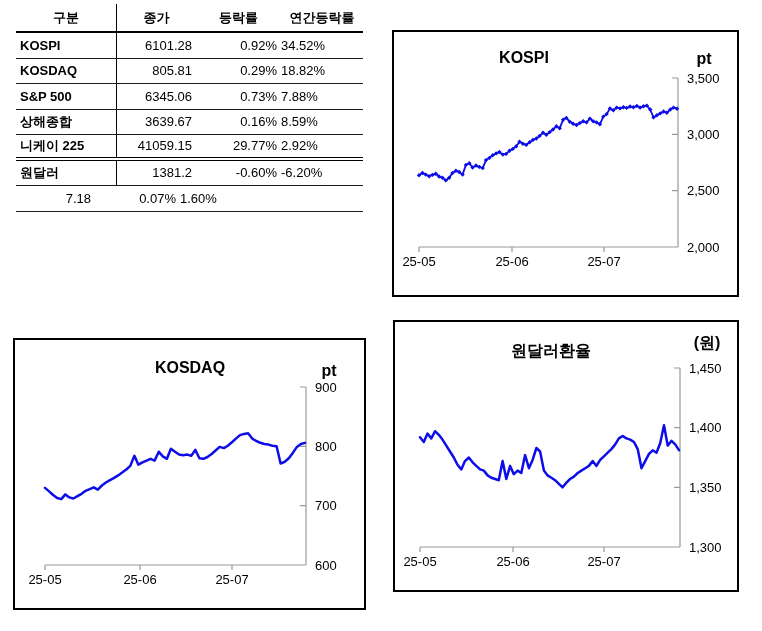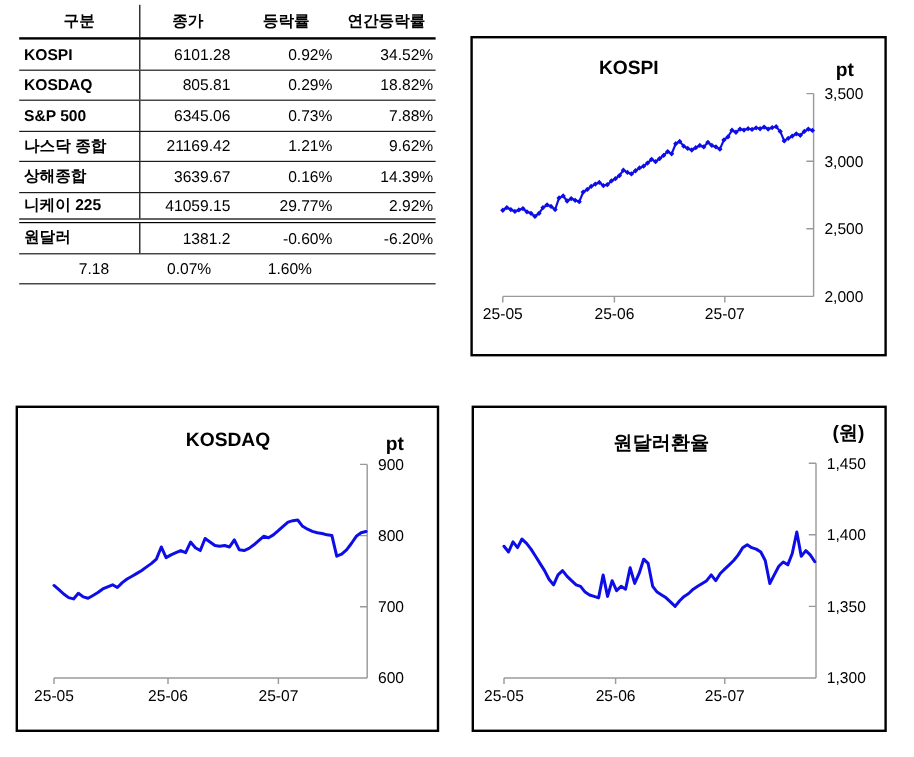--- a/index.html
+++ b/index.html
@@ -9,30 +9,30 @@
   
   .mtable{position:absolute;left:16px;top:4px;width:347px;}
   .trow{display:flex;align-items:center;height:25.5px;border-bottom:1px solid #1c1c1c;box-sizing:border-box;}
   .trow.thead{height:29px;border-bottom:2px solid #000;}
   .trow.dbl{border-bottom:4px double #000;}
   .trow.last{border-bottom:3px solid #000;}
   .c{box-sizing:border-box;font-size:13px;white-space:nowrap;overflow:visible;}
   .c1{width:101px;border-right:1px solid #000;text-align:left;padding-left:4px;font-weight:bold;align-self:stretch;display:flex;align-items:center;}
   .c2{width:79px;text-align:right;padding-right:4px;}
   .c3{width:85px;text-align:right;padding-right:4px;}
-  .c4{width:82px;text-align:right;padding-right:2px;}
+  .c4{width:82px;text-align:left;padding-right:2px;}
   .thead .c{font-weight:bold;}
   .thead .c1{justify-content:center;padding-left:0;}
   .thead .c2,.thead .c3,.thead .c4{text-align:center;padding-right:0;}
 
   
   .chartbox{position:absolute;border:2px solid #000;background:#fff;box-sizing:border-box;}
   #box-kospi {left:392px;top:30px;width:347px;height:267px;}
   #box-kosdaq{left:13px;top:338px;width:353px;height:272px;}
-  #box-won   {left:393px;top:338px;width:346px;height:272px;}
+  #box-won   {left:393px;top:320px;width:346px;height:272px;}
   .chartbox svg{position:absolute;left:0;top:0;}
   .ctitle{position:absolute;font-size:16px;font-weight:bold;text-align:center;}
   #box-kospi  .ctitle{left:0;top:17px;width:260px;}
   #box-kosdaq .ctitle{left:0;top:19px;width:350px;}
   #box-won    .ctitle{left:0;top:19px;width:312px;}
   .cunit{position:absolute;font-size:16px;font-weight:bold;text-align:center;}
   #box-kospi  .cunit{left:280px;top:18px;width:60px;}
   #box-kosdaq .cunit{left:286px;top:22px;width:56px;}
   #box-won    .cunit{left:282px;top:11px;width:60px;}
   .tick-label{font-size:13px;fill:#000;}
@@ -62,30 +62,24 @@
           <div class="c c3">0.29%</div>
           <div class="c c4">18.82%</div>
         </div>
         <div class="trow">
           <div class="c c1">S&amp;P 500</div>
           <div class="c c2">6345.06</div>
           <div class="c c3">0.73%</div>
           <div class="c c4">7.88%</div>
         </div>
         <div class="trow">
-          <div class="c c1">나스닥 종합</div>
-          <div class="c c2">21169.42</div>
-          <div class="c c3">1.21%</div>
-          <div class="c c4">9.62%</div>
-        </div>
-        <div class="trow">
           <div class="c c1">상해종합</div>
           <div class="c c2">3639.67</div>
           <div class="c c3">0.16%</div>
-          <div class="c c4">14.39%</div>
+          <div class="c c4">8.59%</div>
         </div>
         <div class="trow dbl">
           <div class="c c1">니케이 225</div>
           <div class="c c2">41059.15</div>
           <div class="c c3">29.77%</div>
           <div class="c c4">2.92%</div>
         </div>
         <div class="trow">
           <div class="c c1">원달러</div>
           <div class="c c2">1381.2</div>

